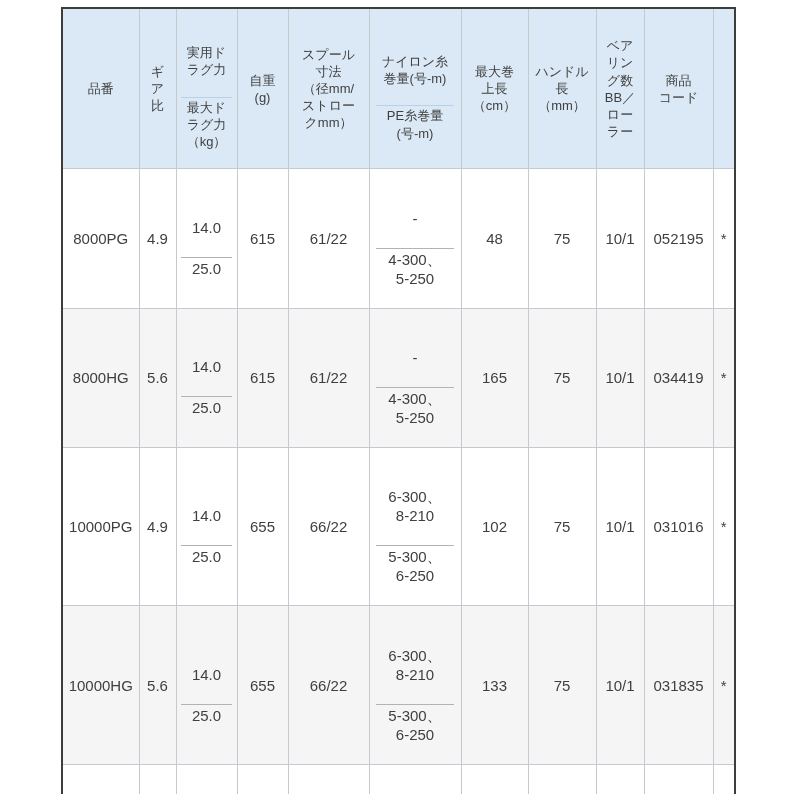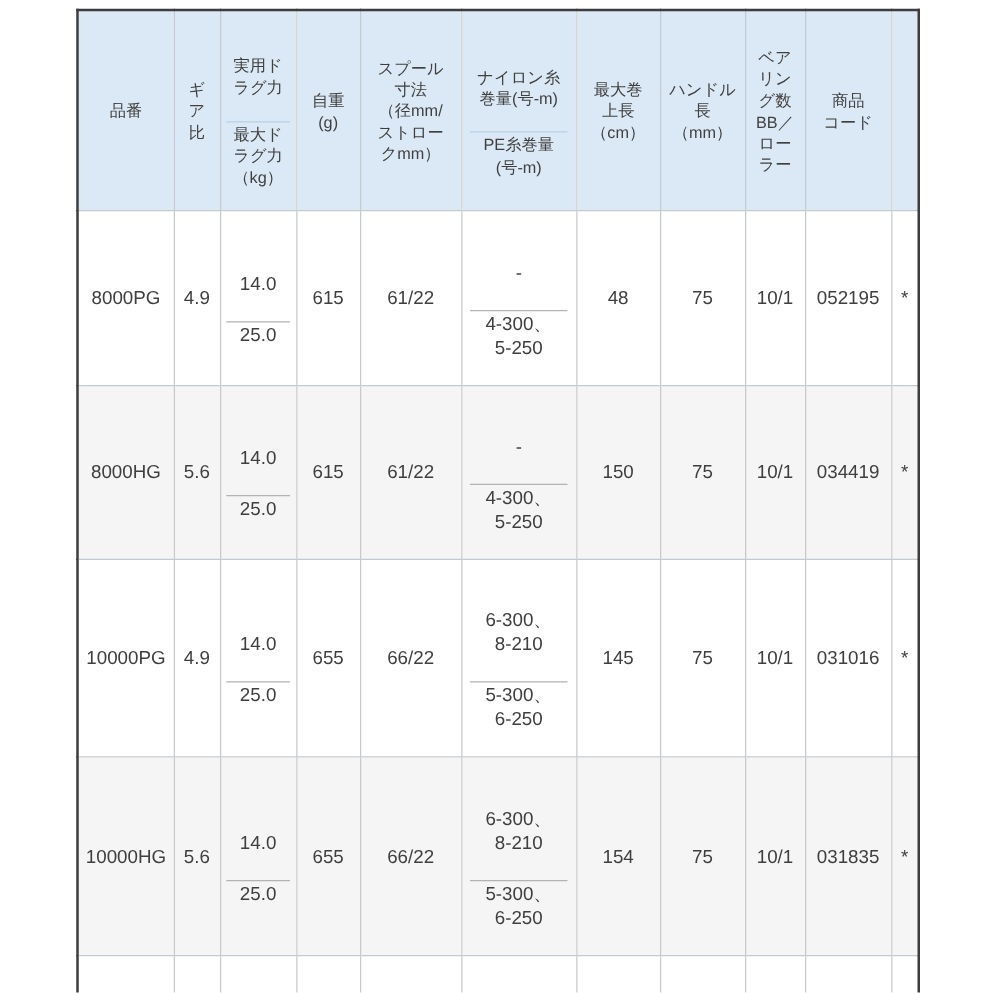--- a/index.html
+++ b/index.html
@@ -136,21 +136,21 @@
       </td>
       <td>615</td>
       <td>61/22</td>
       <td>
         <div class="stack">
           <div class="part">-</div>
           <div class="part lower">4-300、
 5-250</div>
         </div>
       </td>
-      <td>150</td>
+      <td>165</td>
       <td>75</td>
       <td>10/1</td>
       <td>034419</td>
       <td>*</td>
     </tr>
 
     <tr class="h-lg">
       <td>10000PG</td>
       <td>4.9</td>
       <td>
@@ -162,21 +162,21 @@
       <td>655</td>
       <td>66/22</td>
       <td>
         <div class="stack">
           <div class="part">6-300、
 8-210</div>
           <div class="part lower">5-300、
 6-250</div>
         </div>
       </td>
-      <td>145</td>
+      <td>102</td>
       <td>75</td>
       <td>10/1</td>
       <td>031016</td>
       <td>*</td>
     </tr>
 
     <tr class="h-lg alt">
       <td>10000HG</td>
       <td>5.6</td>
       <td>
@@ -188,21 +188,21 @@
       <td>655</td>
       <td>66/22</td>
       <td>
         <div class="stack">
           <div class="part">6-300、
 8-210</div>
           <div class="part lower">5-300、
 6-250</div>
         </div>
       </td>
-      <td>154</td>
+      <td>133</td>
       <td>75</td>
       <td>10/1</td>
       <td>031835</td>
       <td>*</td>
     </tr>
 
     <tr class="h-lg">
       <td>14000PG</td>
       <td>4.9</td>
       <td>

